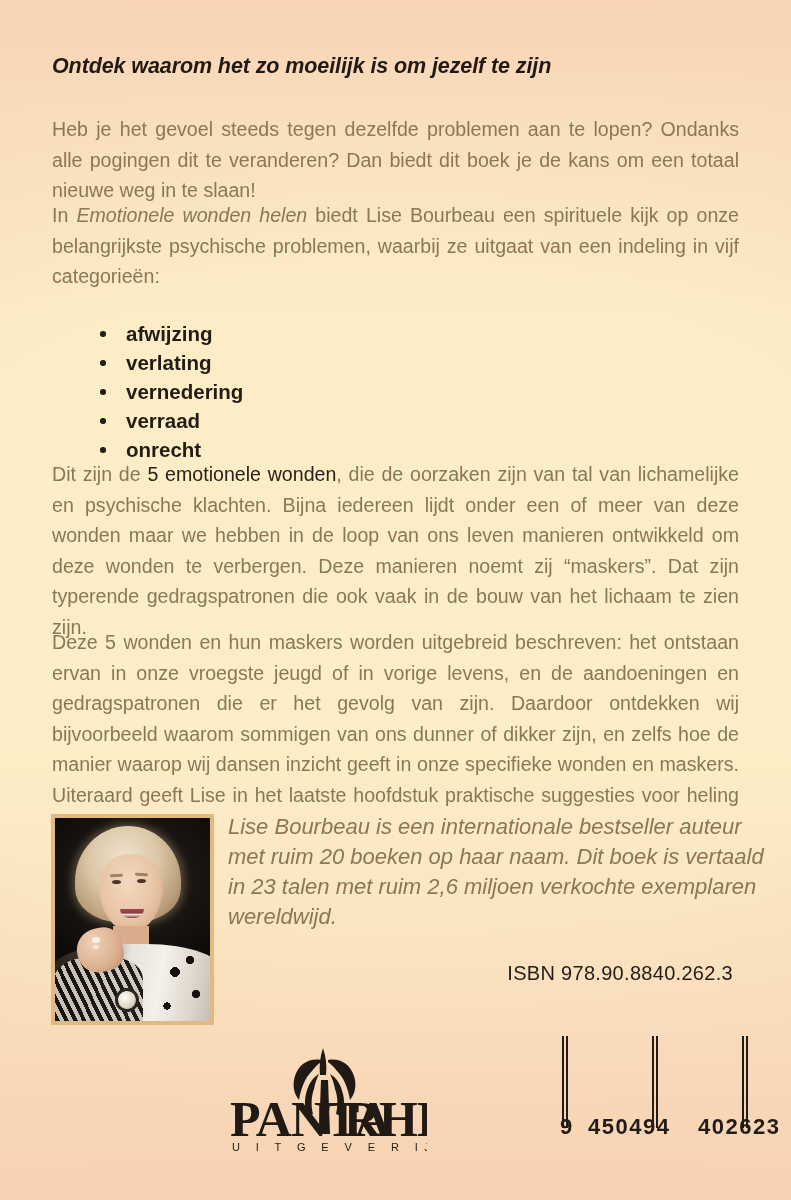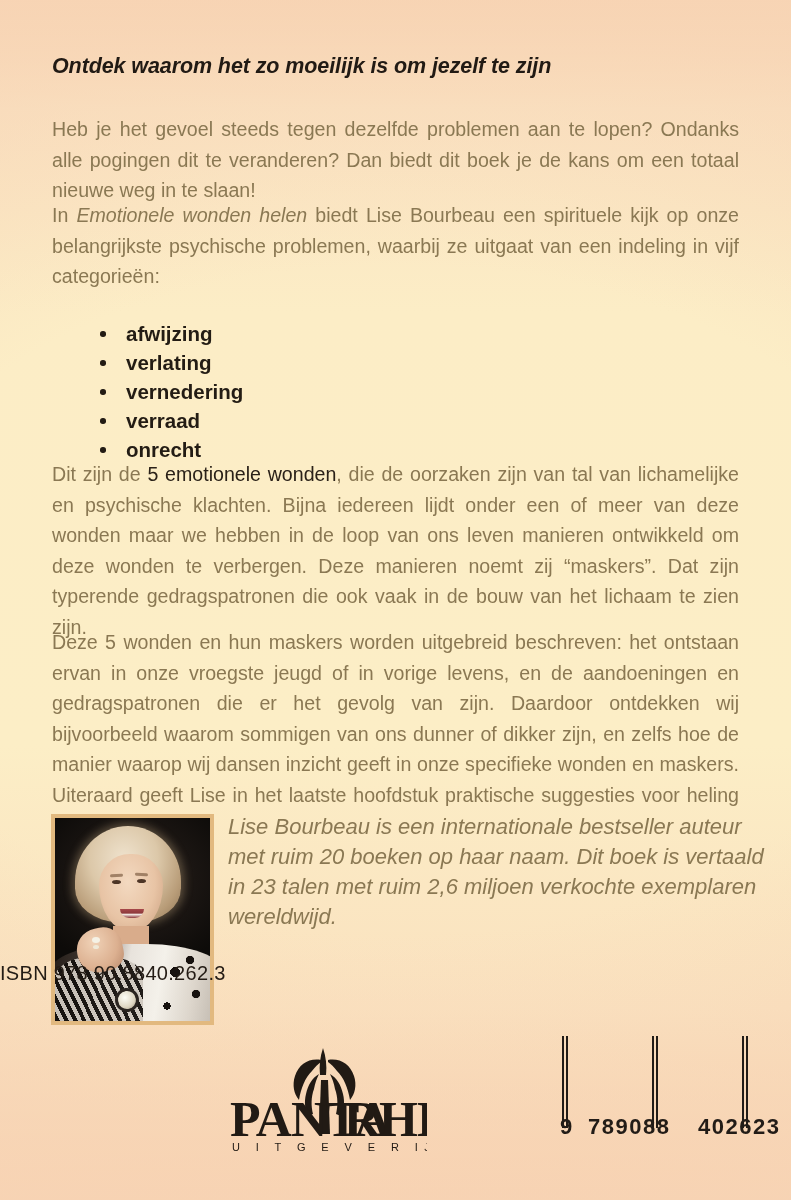--- a/index.html
+++ b/index.html
@@ -209,20 +209,21 @@
   }
 
   
   .isbn {
     position: absolute;
     left: 0;
     top: 962px;
     width: 777px;
     padding-right: 44px;
     box-sizing: border-box;
+    text-align: right;
     font-size: 20px;
     color: #241c15;
     letter-spacing: 0.3px;
   }
 
   
   .logo {
     position: absolute;
     left: 222px;
     top: 1044px;
@@ -360,18 +361,18 @@
         <div class="bar" style="left: 142.926px; width: 1.70789px;"></div>
         <div class="bar" style="left: 152.716px; width: 3.66579px;"></div>
         <div class="bar" style="left: 158.589px; width: 3.66579px;"></div>
         <div class="bar" style="left: 166.421px; width: 1.70789px;"></div>
         <div class="bar" style="left: 176.211px; width: 1.70789px;"></div>
         <div class="bar guard" style="left: 180.126px; width: 1.70789px;"></div>
         <div class="bar guard" style="left: 184.042px; width: 1.70789px;"></div>
       </div>
     <div class="bc-digits">
       <span class="bc-left">9</span>
-      <span class="bc-mid">789088</span>
+      <span class="bc-mid">450494</span>
       <span class="bc-right">402623</span>
     </div>
   </div>
 
 </div>
 
 </body></html>

